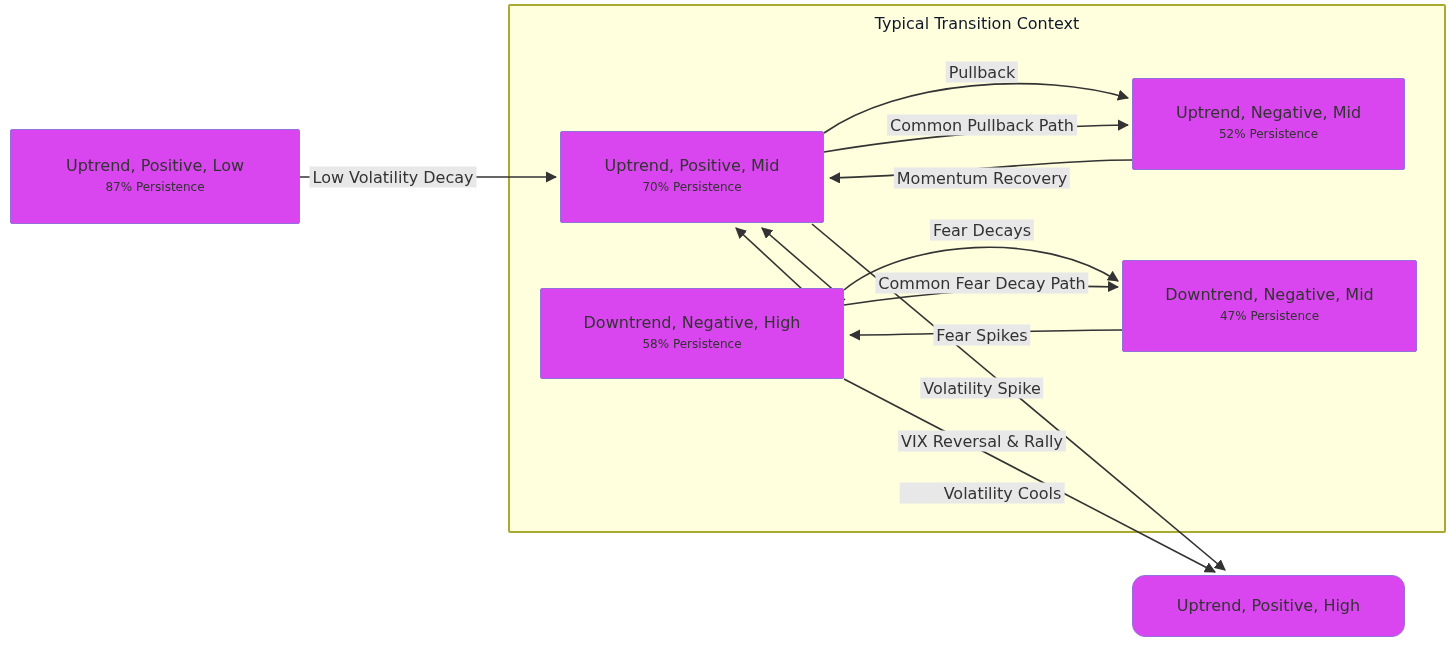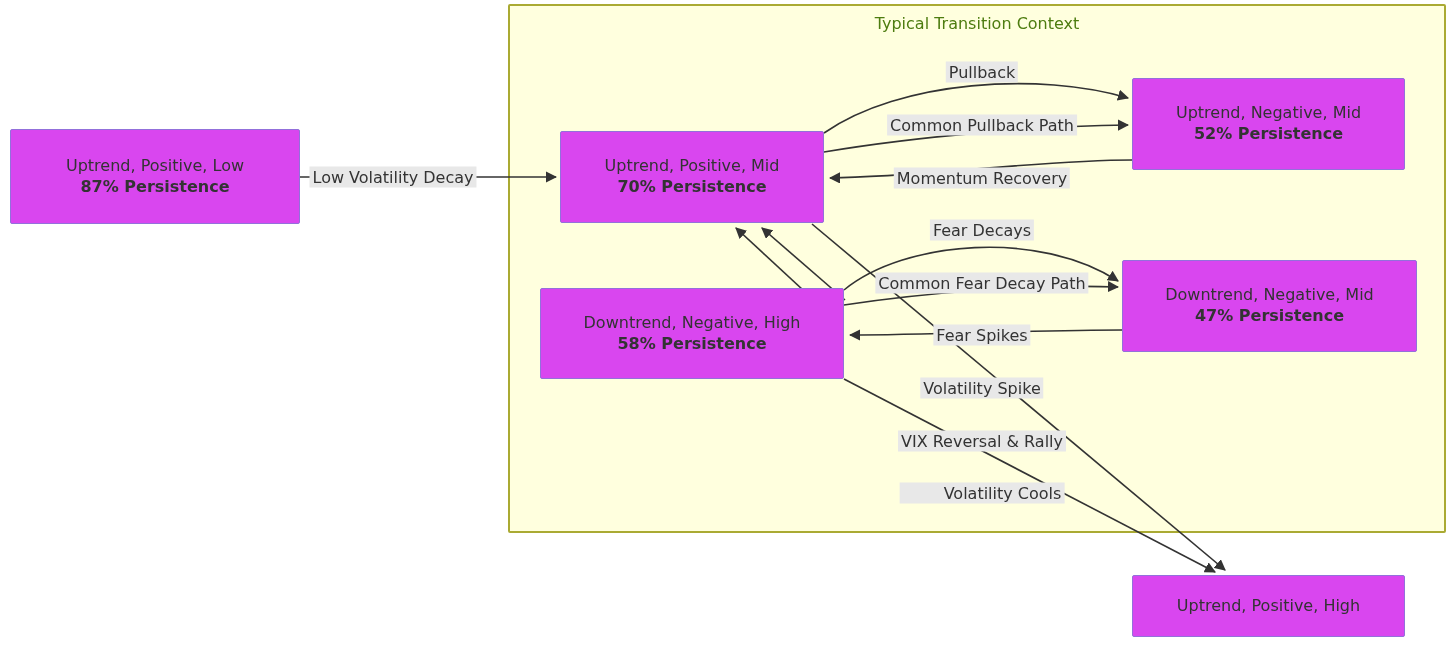--- a/index.html
+++ b/index.html
@@ -29,21 +29,21 @@
     position: absolute;
     box-sizing: border-box;
     background: #ffffde;
     border: 2px solid #aaaa33;
     border-radius: 2px;
   }
   .subgraph-title {
     position: absolute;
     text-align: center;
     font-size: 16px;
-    color: #4d7c0f;
+    color: #0f172a;
     white-space: nowrap;
   }
   .node {
     position: absolute;
     box-sizing: border-box;
     background: #d946ef;
     border: 1.4px solid #9370db;
     border-radius: 2px;
     display: flex;
     flex-direction: column;
@@ -52,23 +52,23 @@
     text-align: center;
     color: #333333;
     z-index: 3;
   }
   .node-title {
     font-size: 16px;
     line-height: 20px;
     white-space: nowrap;
   }
   .node-sub {
-    font-size: 16px;
+    font-size: 12px;
     line-height: 22px;
-    font-weight: bold;
+    font-weight: normal;
     white-space: nowrap;
   }
   .edge-label {
     position: absolute;
     background: #e8e8e8;
     color: #333333;
     font-size: 16px;
     line-height: 19px;
     padding: 1px 3px;
     white-space: nowrap;
@@ -135,21 +135,21 @@
   <div class="node" style="left:540px; top:288px; width:304px; height:91px;">
     <div class="node-title">Downtrend, Negative, High</div>
     <div class="node-sub">58% Persistence</div>
   </div>
 
   <div class="node" style="left:1122px; top:260px; width:295px; height:92px;">
     <div class="node-title">Downtrend, Negative, Mid</div>
     <div class="node-sub">47% Persistence</div>
   </div>
 
-  <div class="node" style="left:1132px; top:575px; width:273px; height:62px;">
+  <div class="node" style="left:1132px; top:575px; width:273px; height:62px;border-radius:13px;">
     <div class="node-title">Uptrend, Positive, High</div>
   </div>
 
   <div class="edge-label" style="left:393px; top:177px;">Low Volatility Decay</div>
   <div class="edge-label" style="left:982px; top:72px;">Pullback</div>
   <div class="edge-label" style="left:982px; top:125px;">Common Pullback Path</div>
   <div class="edge-label" style="left:982px; top:178px;">Momentum Recovery</div>
   <div class="edge-label" style="left:982px; top:230px;">Fear Decays</div>
   <div class="edge-label" style="left:982px; top:283px;">Common Fear Decay Path</div>
   <div class="edge-label" style="left:982px; top:335px;">Fear Spikes</div>

